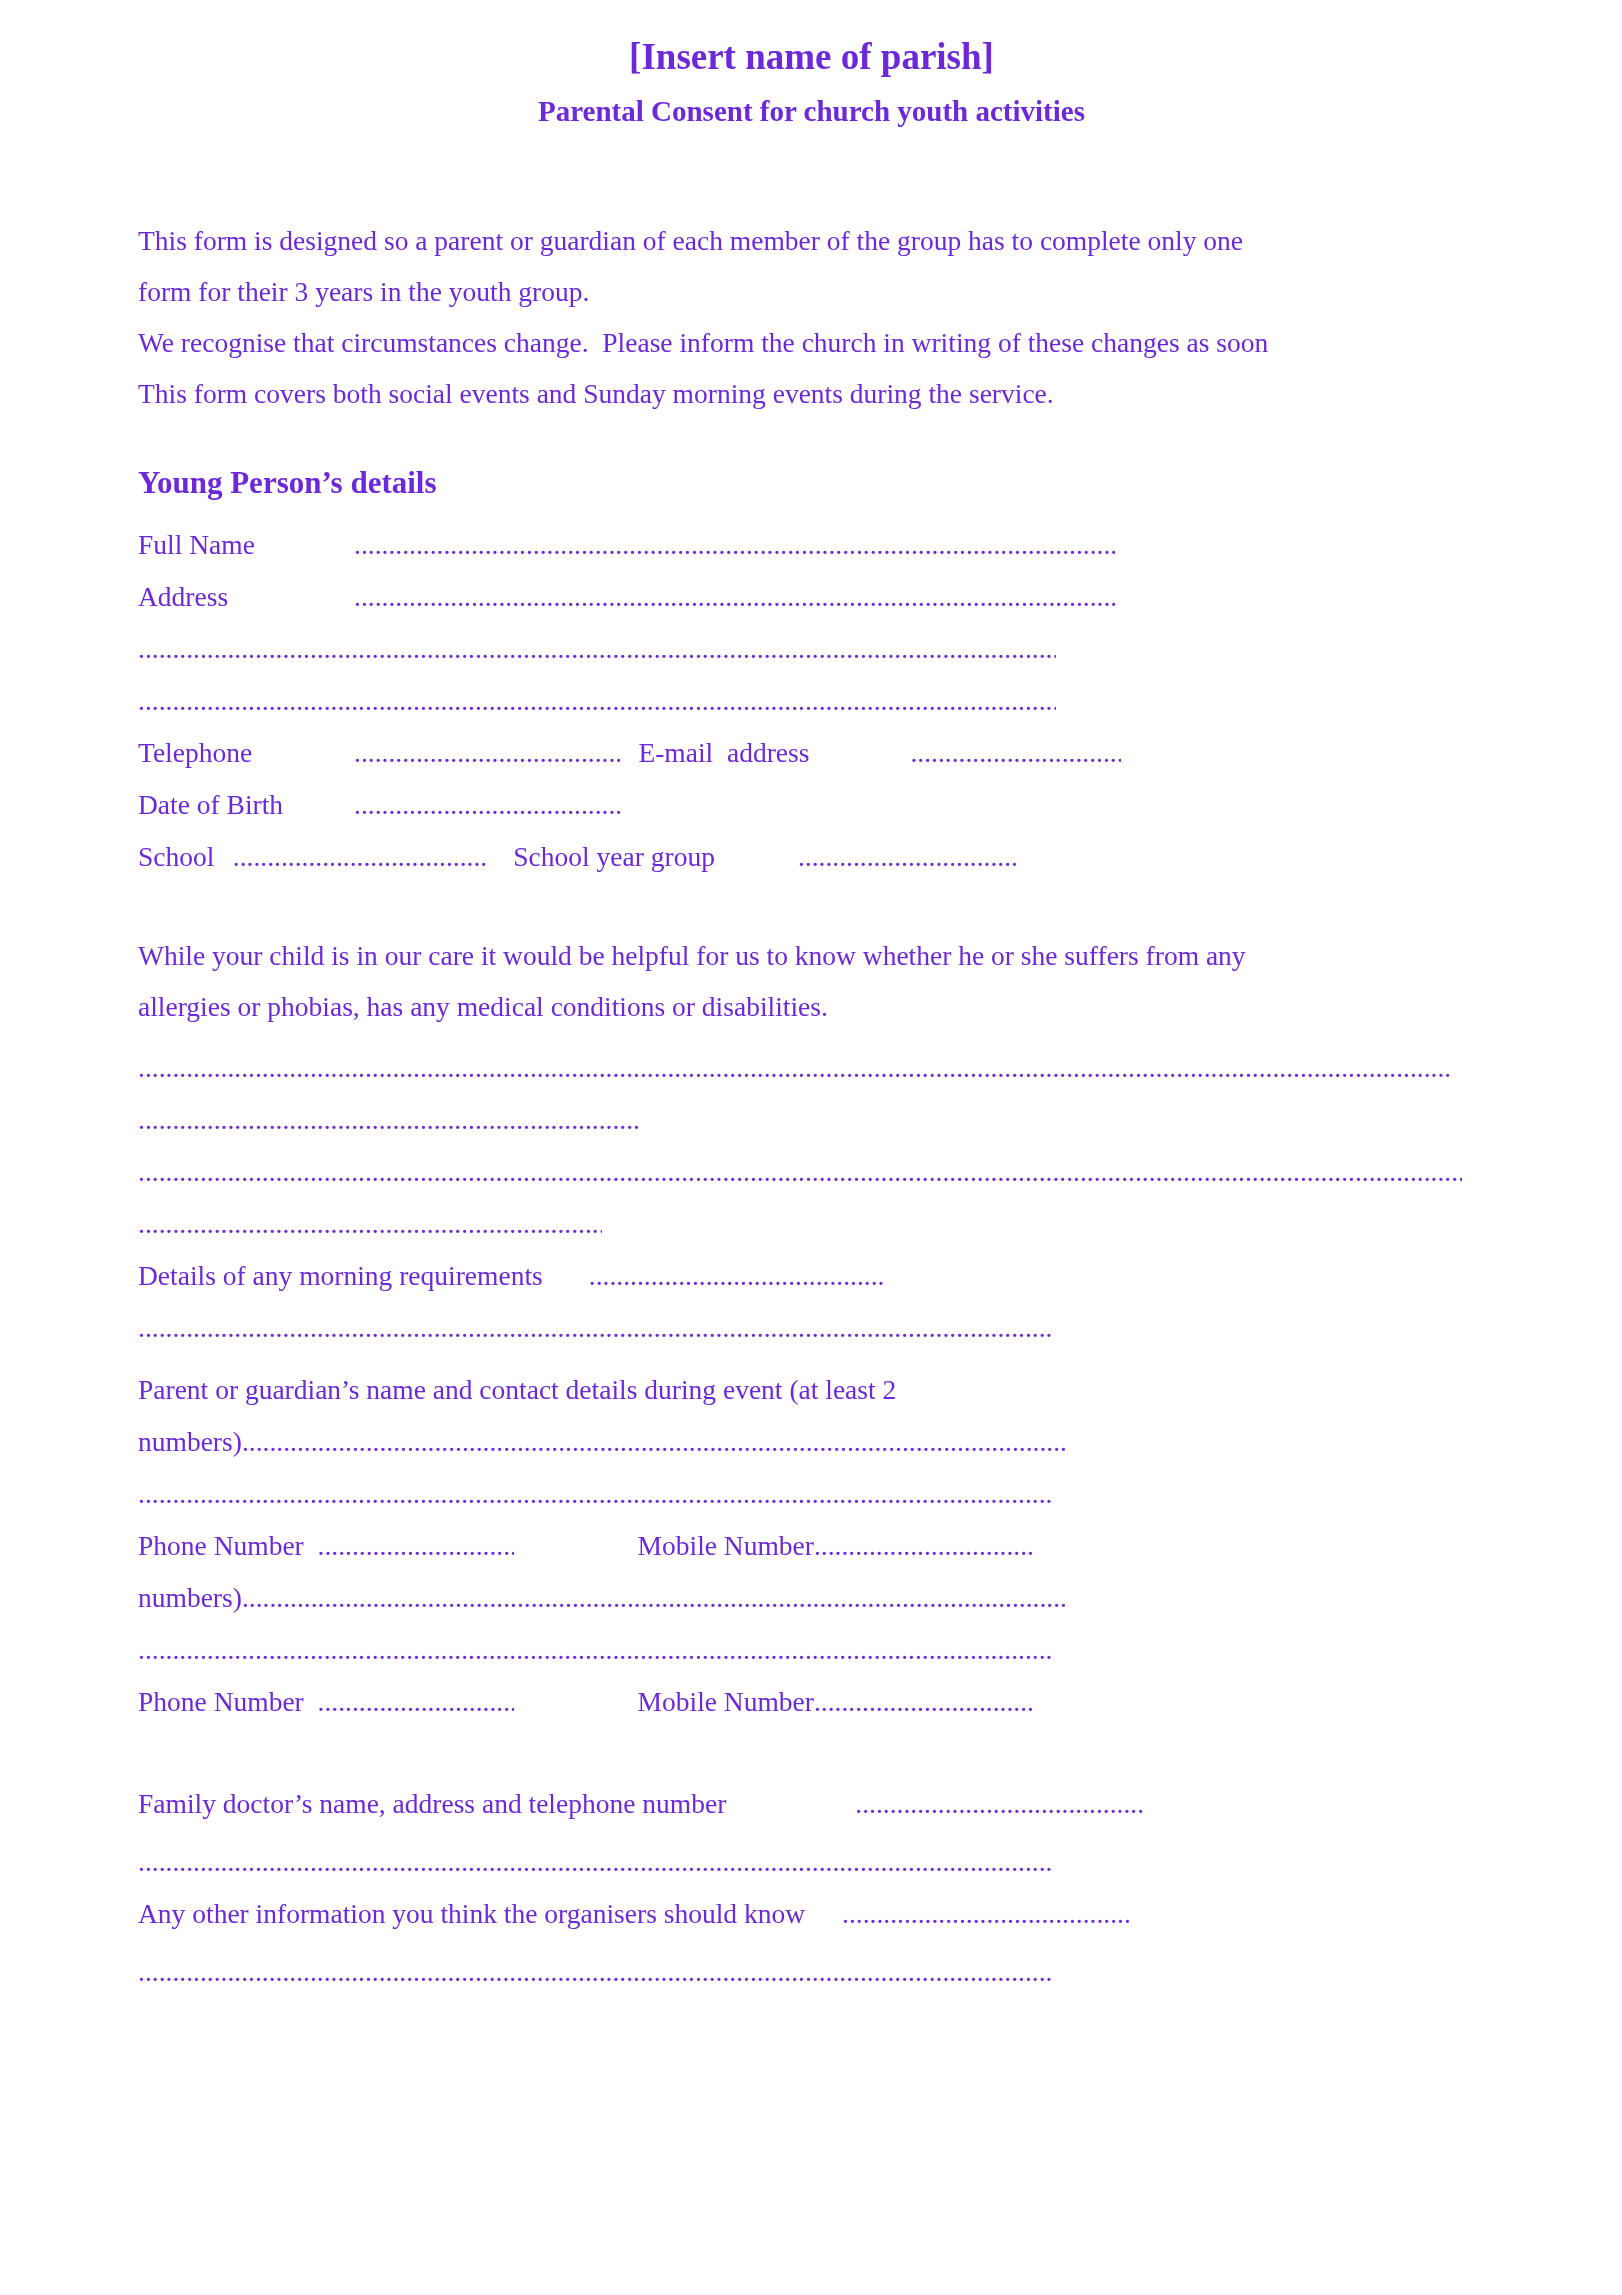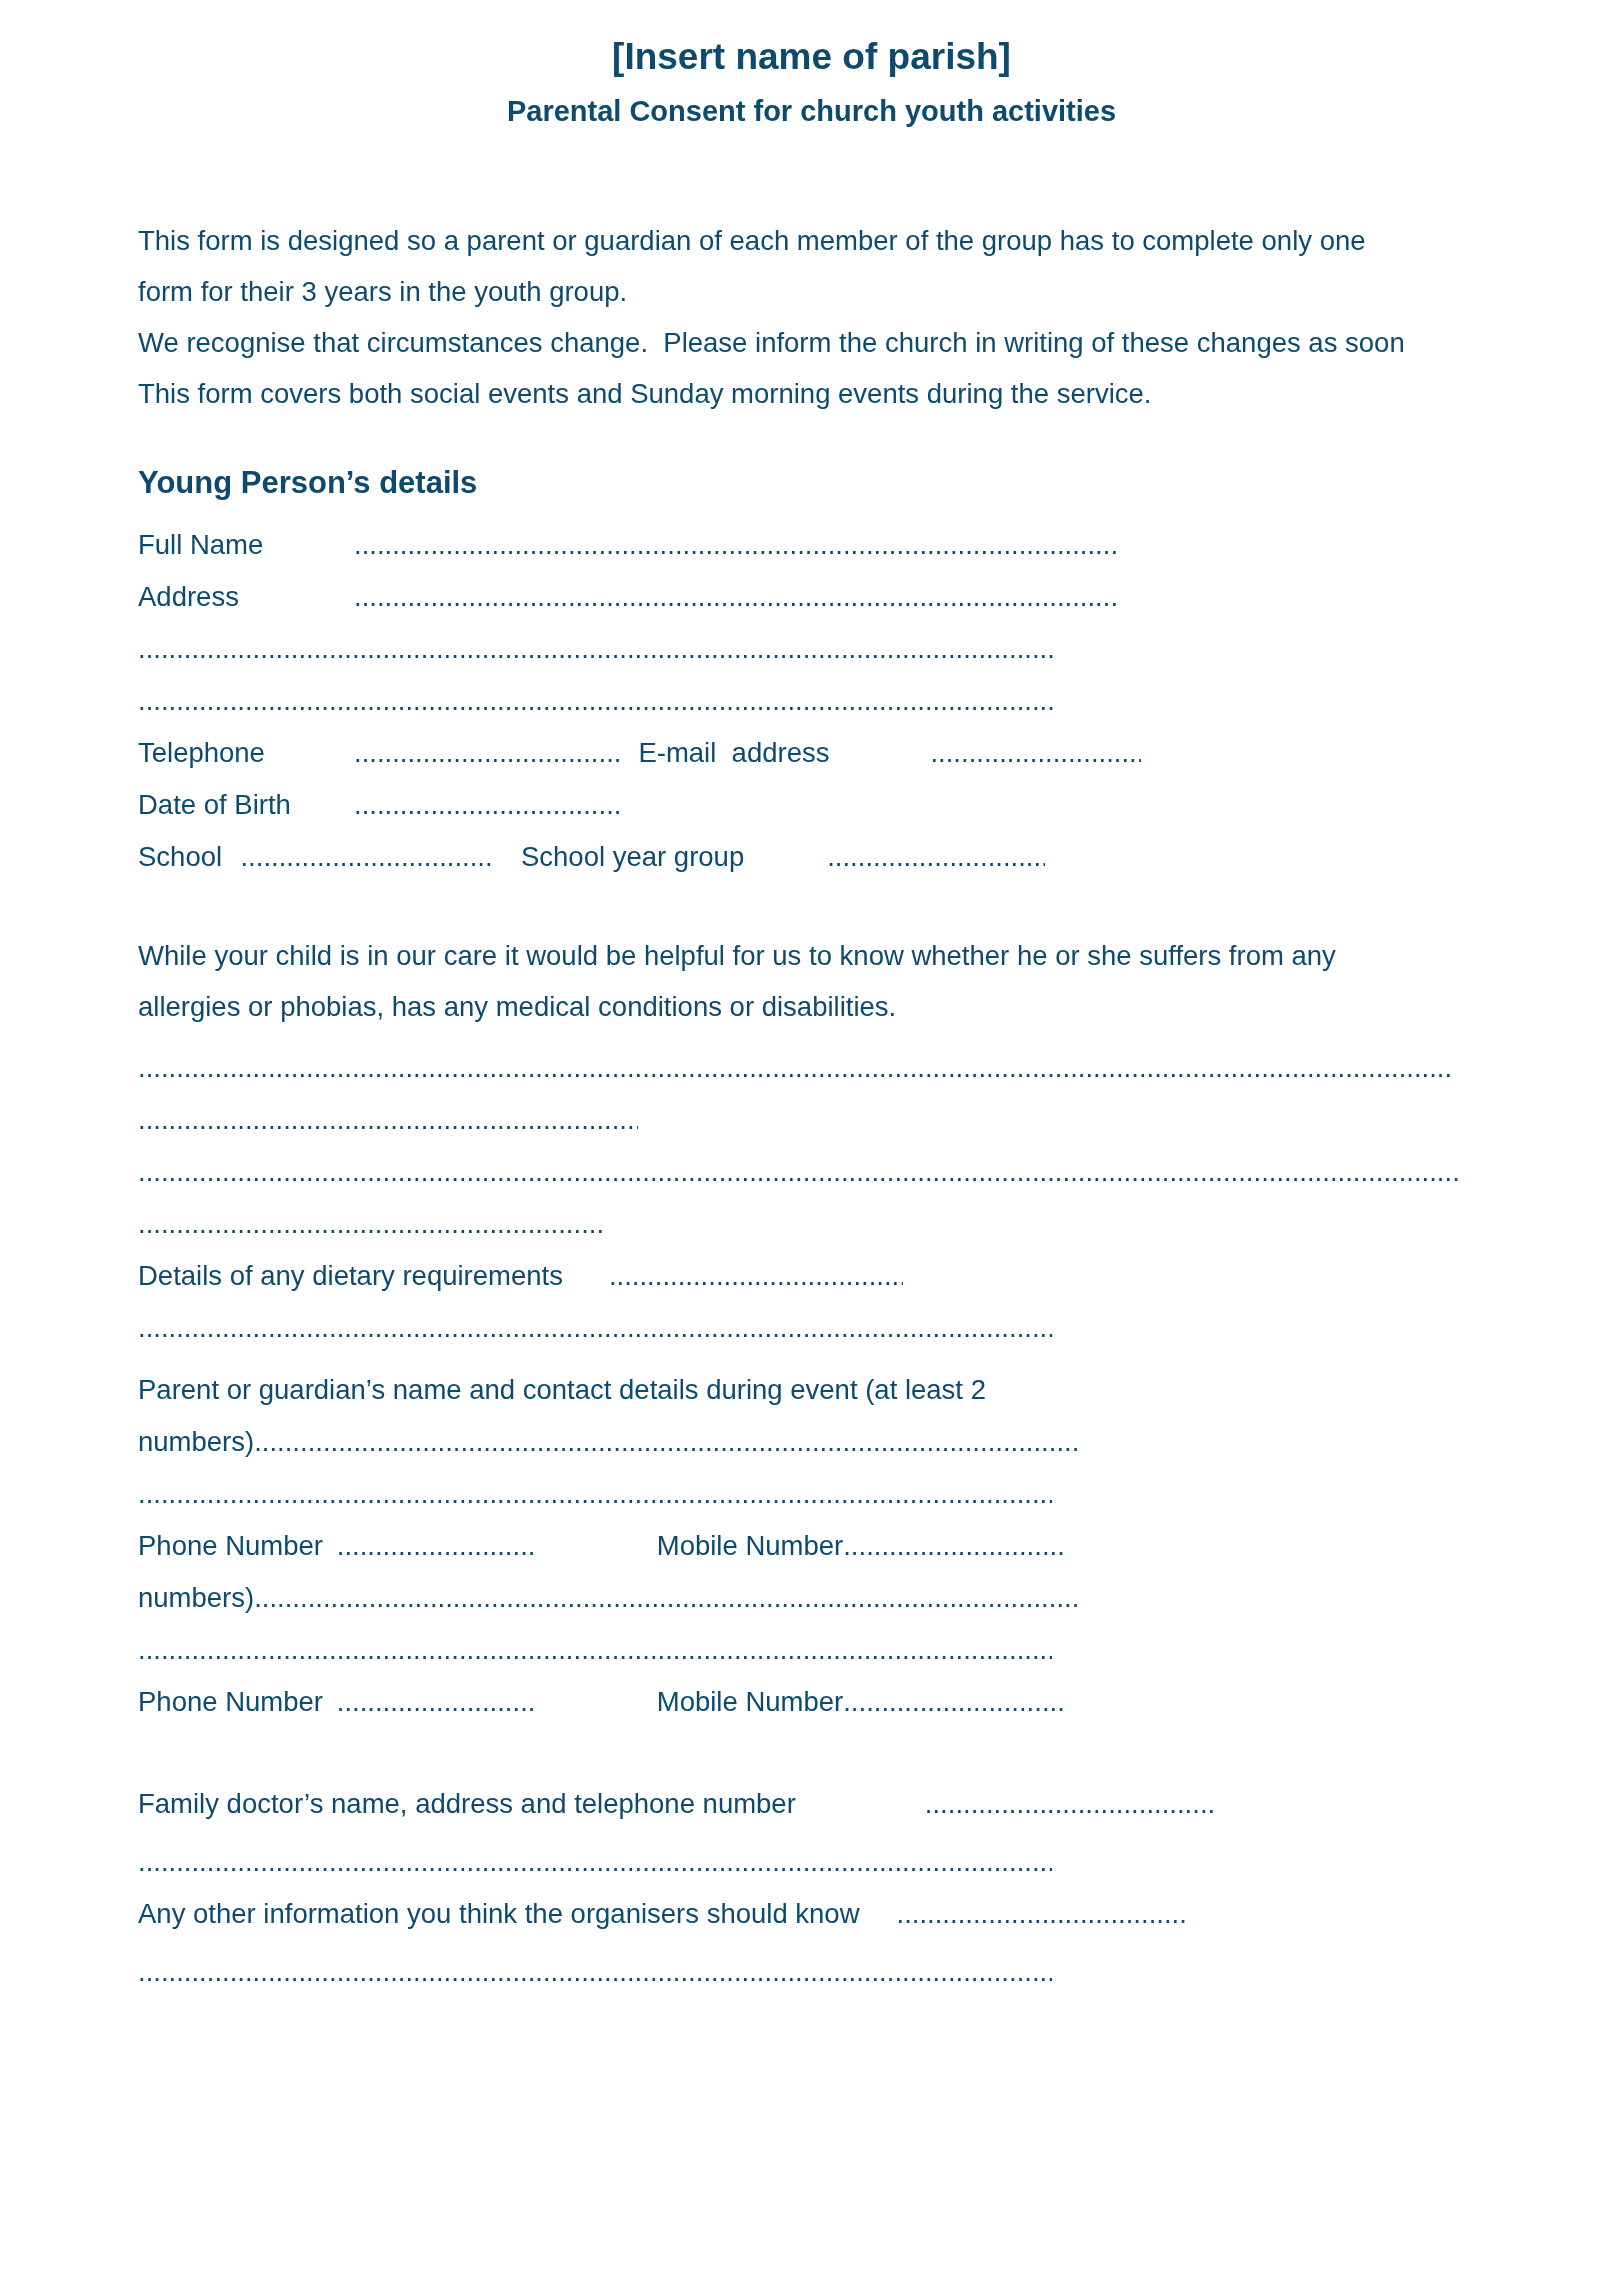--- a/index.html
+++ b/index.html
@@ -2,22 +2,22 @@
 <html style="font-size:14.7px"><head>
 <meta charset="utf-8">
 <style>
   html,body { margin:0; padding:0; background:#ffffff; }
   .page {
     position:relative;
     width:1623px; height:2024px;
     box-sizing:border-box;
     padding:35px 138px 0 138px;
     background:#ffffff;
-    color:#0c4a6e;
-    font-family:Liberation Sans, sans-serif;
+    color:#6d28d9;
+    font-family:Liberation Serif, serif;
     font-size:27.5px;
     font-stretch:condensed;
   }
   .parish  { font-size:37px; line-height:44px; font-weight:bold; text-align:center; white-space:pre-wrap; }
   .title   { font-size:29px; line-height:46px; font-weight:bold; text-align:center; margin-top:9.2px; white-space:pre-wrap; }
   .intro   { margin-top:81px; }
   .pline   { line-height:51px; white-space:pre-wrap; }
   .heading { margin-top:46px; font-size:31px; line-height:35px; font-weight:bold; white-space:pre-wrap; }
   .rows    { margin-top:29px; }
   .row     { line-height:32px; margin-bottom:20px; white-space:nowrap; }
@@ -118,21 +118,21 @@
   </div>
 
   <div class="row mt-16">
     <span class="dots w-long2">................................................................................................................................................................................................................................................</span>
   </div>
   <div class="row">
     <span class="dots w-short2">................................................................................................................................................................................................................................................</span>
   </div>
 
   <div class="row mt-14">
-    <span class="lab">Details of any dietary requirements</span><span class="dots w-diet ml-50">................................................................................................................................................................................................................................................</span>
+    <span class="lab">Details of any morning requirements</span><span class="dots w-diet ml-50">................................................................................................................................................................................................................................................</span>
   </div>
   <div class="row mt-22">
     <span class="dots w-b">................................................................................................................................................................................................................................................</span>
   </div>
 
   <div class="pline mt-8">Parent or guardian’s name and contact details during event (at least 2</div>
   <div class="row mt-12">
     <span class="lab">numbers)</span><span class="dots w-num">................................................................................................................................................................................................................................................</span>
   </div>
   <div class="row mt-22">

